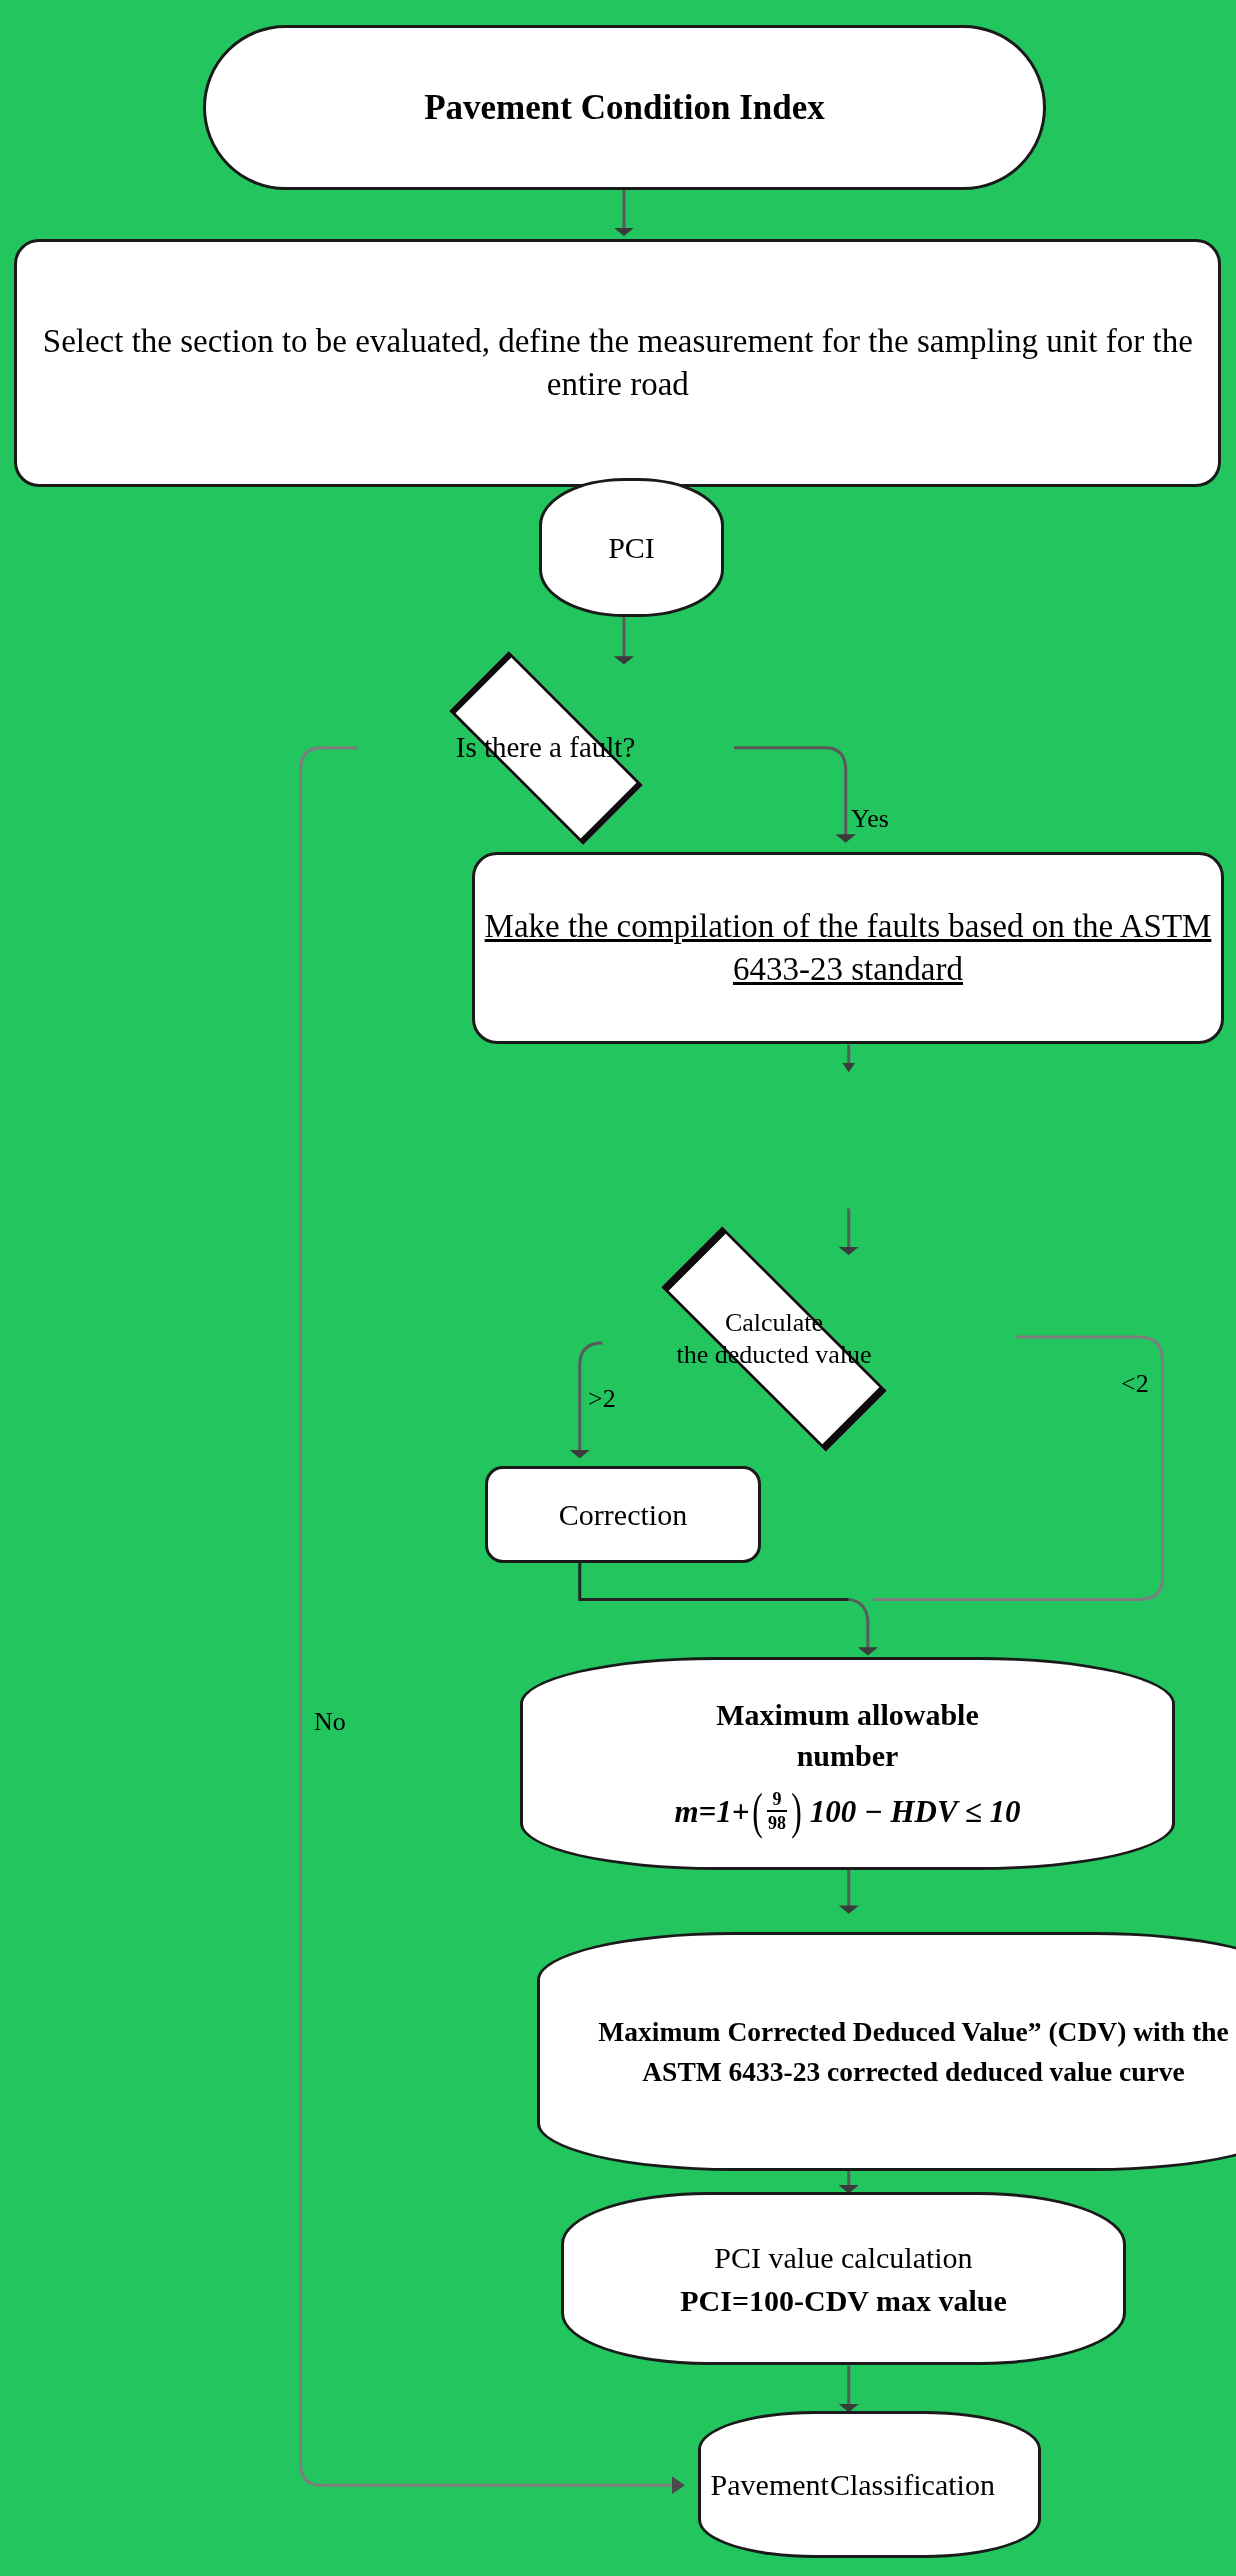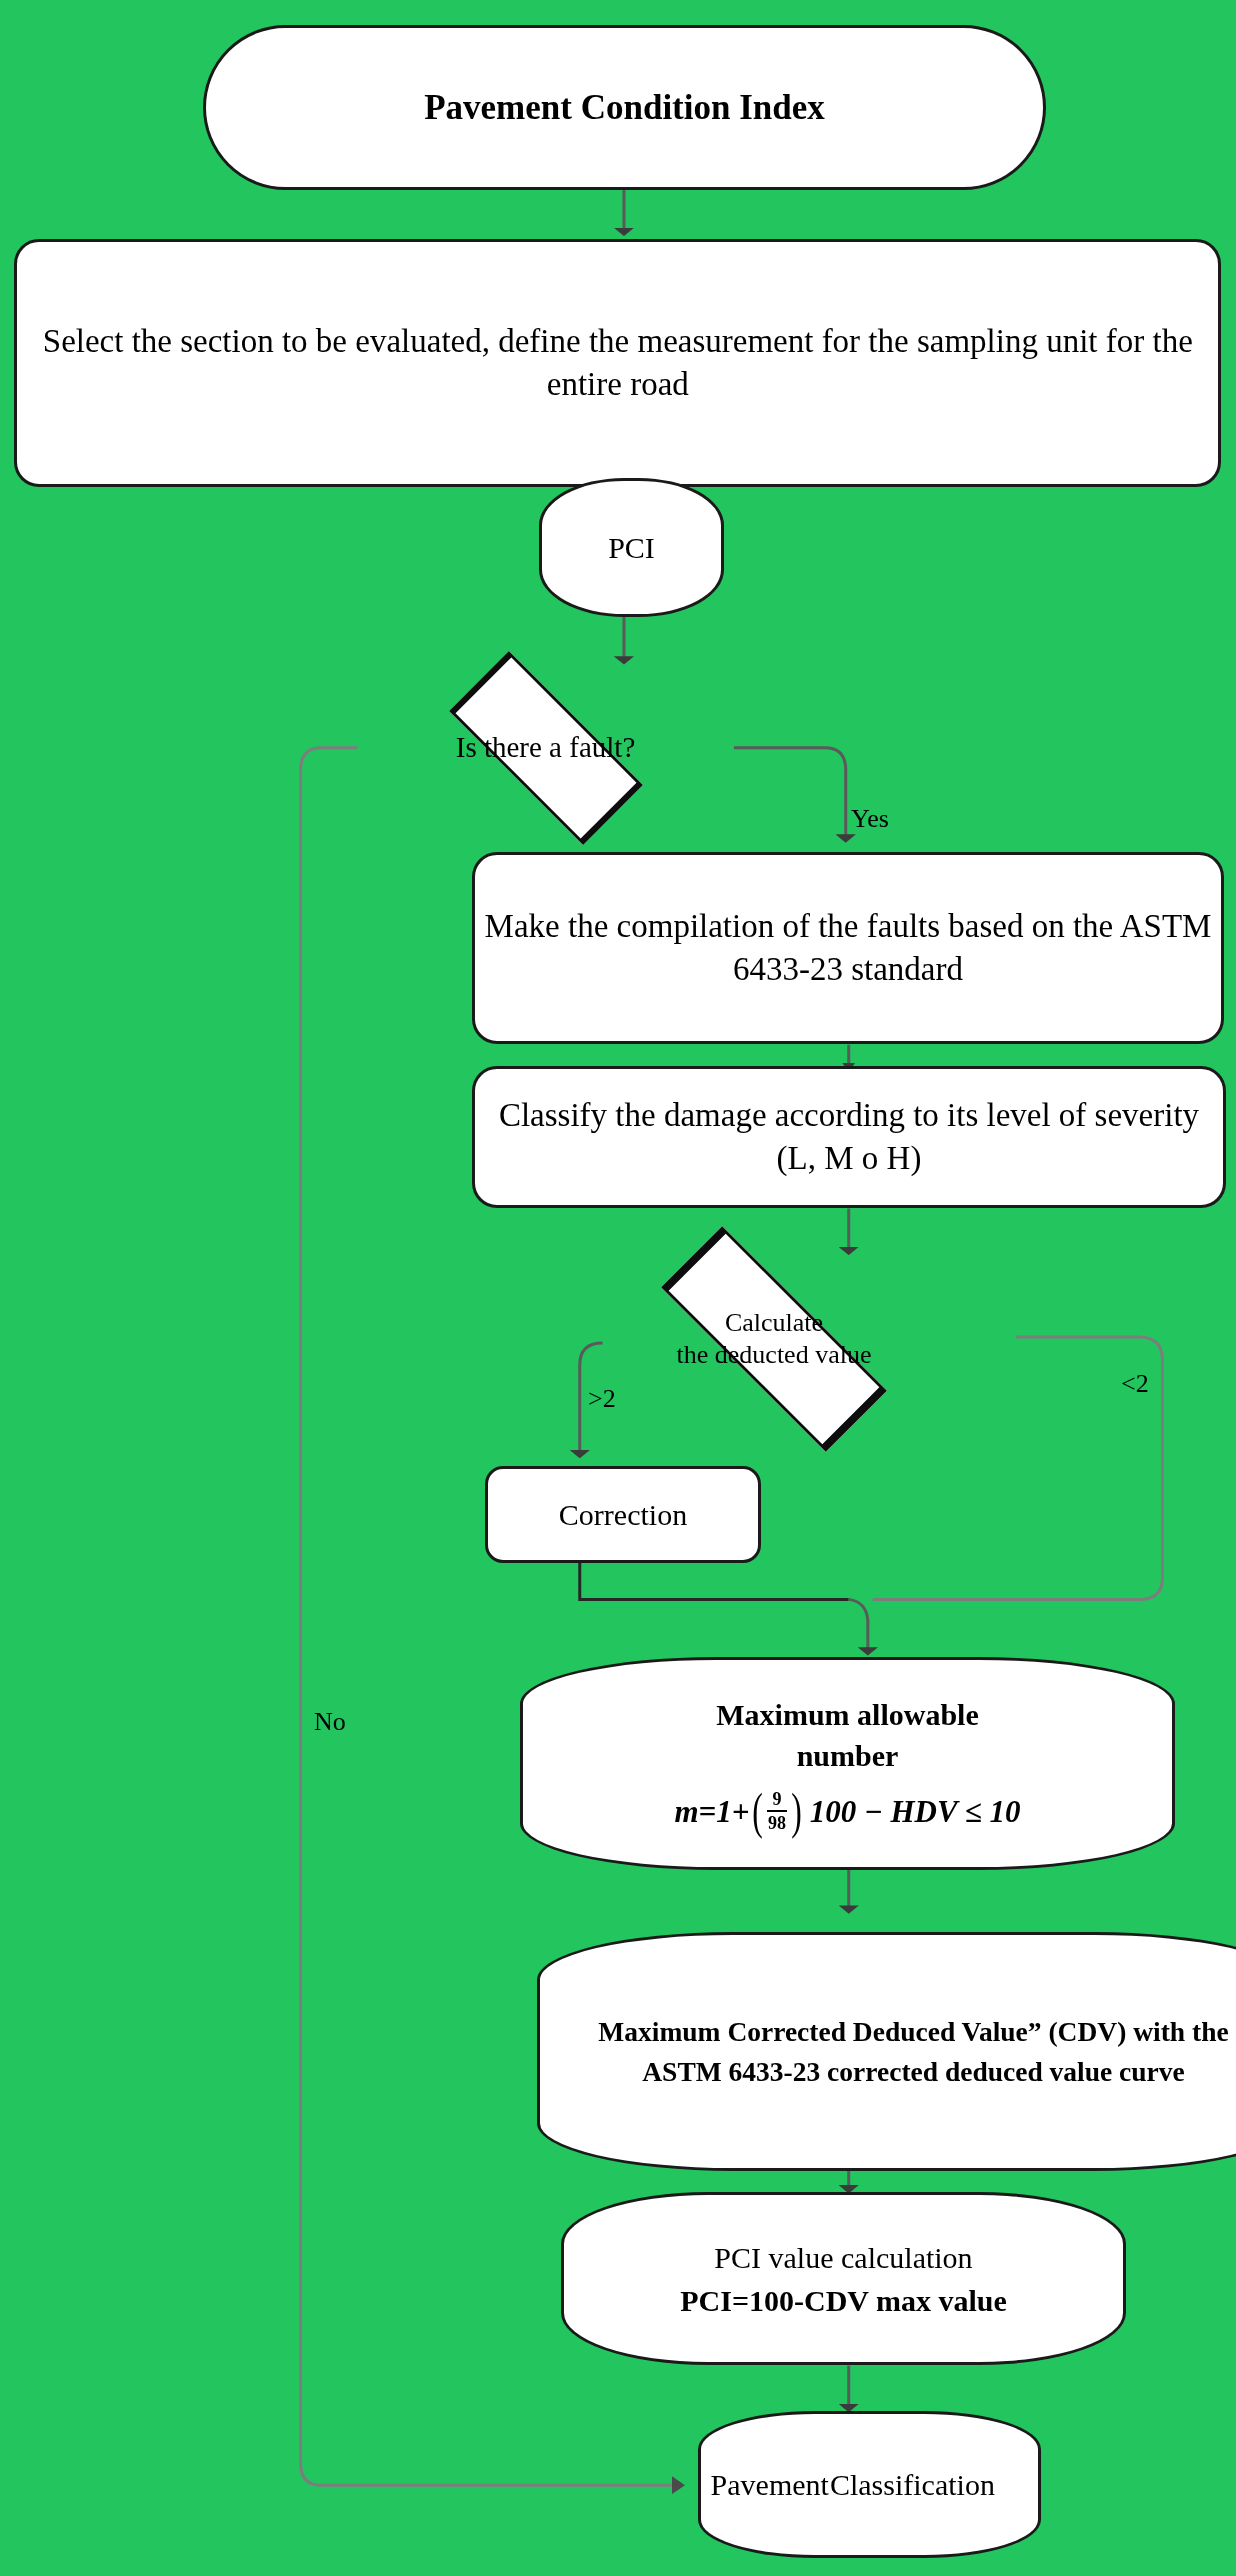--- a/index.html
+++ b/index.html
@@ -208,27 +208,24 @@
   <div class="node shape-ellipseish" style="left:539px; top:478px; width:185px; height:139px; border-radius:46% / 34%;">
     <span class="txt fs-med">PCI</span>
   </div>
 
   <div class="diamond" style="left:357px; top:663px; width:377px; height:169px;">
     <div class="dia-shape" style="width:120px; height:120px; margin-left:-60px; margin-top:-60px;
                 transform: rotate(45deg) scale(1.58, 0.705);"></div>
     <div class="dia-label fs-dia">Is there a fault?</div>
   </div>
 
-  <div class="node shape-round" style="left:472px; top:852px; width:752px; height:192px;">
+  <div class="node shape-round" style="left:472px; top:852px; width:752px; height:192px;text-decoration:underline;">
     <span class="txt fs-big">Make the compilation of the faults based on the ASTM 6433-23 standard</span>
   </div>
 
-  <div class="node shape-round" style="left:472px; top:1066px; width:754px; height:142px;">
-    <span class="txt fs-big">Classify the damage according to its level of severity (L, M o H)</span>
-  </div>
 
   <div class="diamond" style="left:532px; top:1253px; width:484px; height:172px;">
     <div class="dia-shape" style="width:120px; height:120px; margin-left:-60px; margin-top:-60px;
                 transform: rotate(45deg) scale(1.94, 0.72);"></div>
     <div class="dia-label" style="flex-direction:column; padding-bottom:7.2px;">
       <span class="fs-dia2">Calculate</span>
       <span class="fs-dia2">the deducted value</span>
     </div>
   </div>
 

